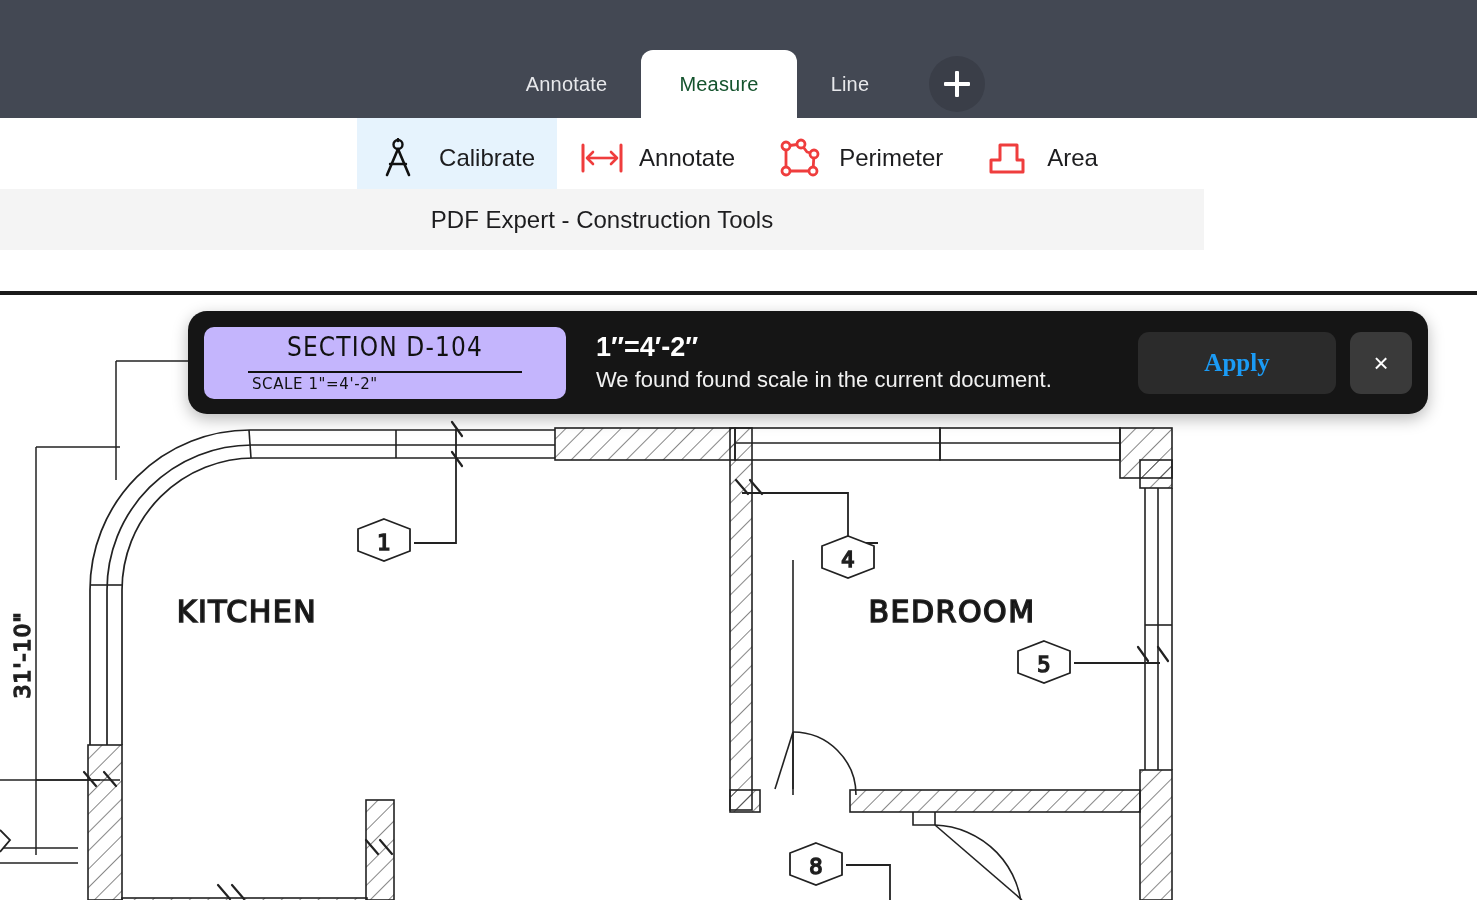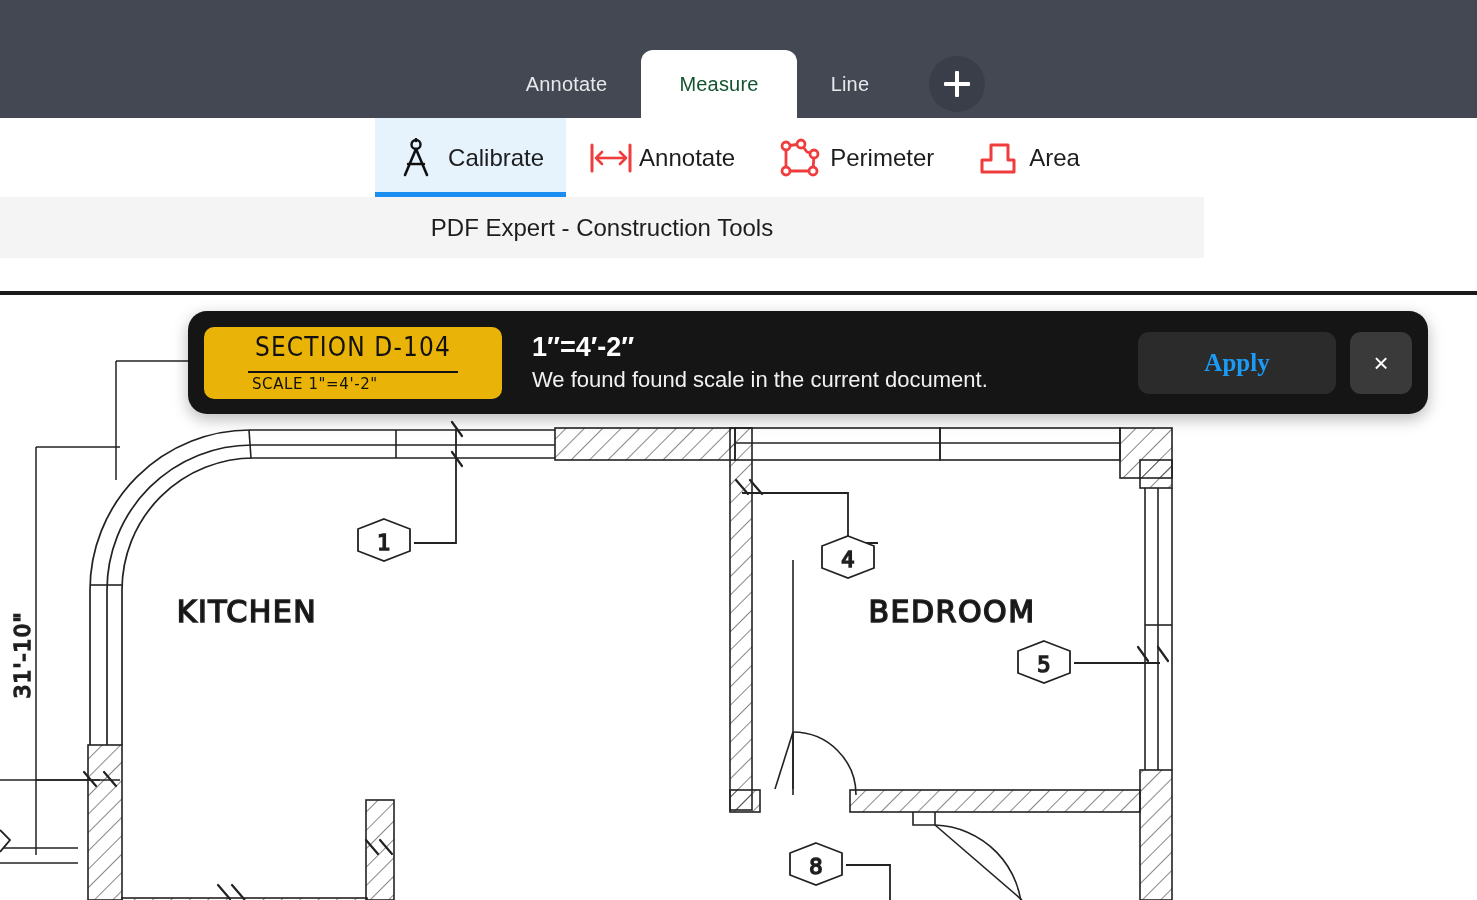--- a/index.html
+++ b/index.html
@@ -99,21 +99,21 @@
     height: 79px;
     background: #ffffff;
     display: flex;
     align-items: stretch;
     justify-content: center;
   }
 
   .tool-item {
     display: flex;
     align-items: center;
-    gap: 13px;
+    gap: 22px;
     padding: 0 22px;
     cursor: pointer;
     position: relative;
     background: transparent;
     border: none;
     font-family: "Liberation Sans", sans-serif;
   }
 
   .tool-item.active {
     background: #e6f3fd;
@@ -130,21 +130,21 @@
     font-size: 24px;
     color: #1d1d1f;
     white-space: nowrap;
   }
 
   .tool-icon { width: 38px; height: 40px; display: block; flex: 0 0 auto; }
 
   
   .doc-title-bar {
     position: absolute;
-    left: 0; top: 197px;
+    left: 0; top: 189px;
     width: 1204px;
     height: 61px;
     background: #f4f4f4;
     display: flex;
     align-items: center;
     justify-content: center;
   }
   .doc-title-text {
     font-size: 24px;
     color: #1d1d1f;
@@ -186,23 +186,23 @@
     height: 103px;
     background: #151515;
     border-radius: 19px;
     display: flex;
     align-items: center;
     padding: 0 16px 0 16px;
     box-shadow: 0 5px 16px rgba(0,0,0,0.28);
   }
 
   .banner-thumb {
-    width: 298px;
+    width: 362px;
     height: 72px;
-    background: #eab308;
+    background: #c4b5fd;
     border-radius: 10px;
     flex: 0 0 auto;
     position: relative;
     overflow: hidden;
   }
   .thumb-title {
     position: absolute;
     left: 0; right: 0;
     top: 4px;
     text-align: center;

